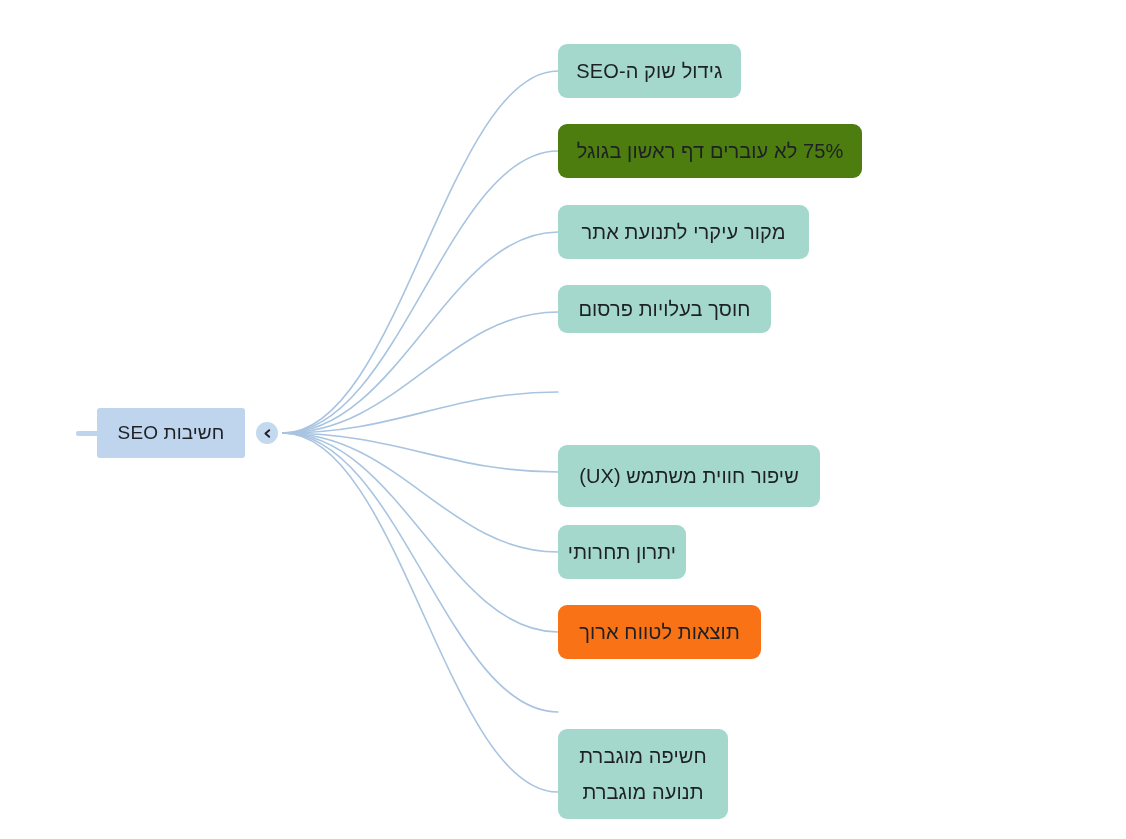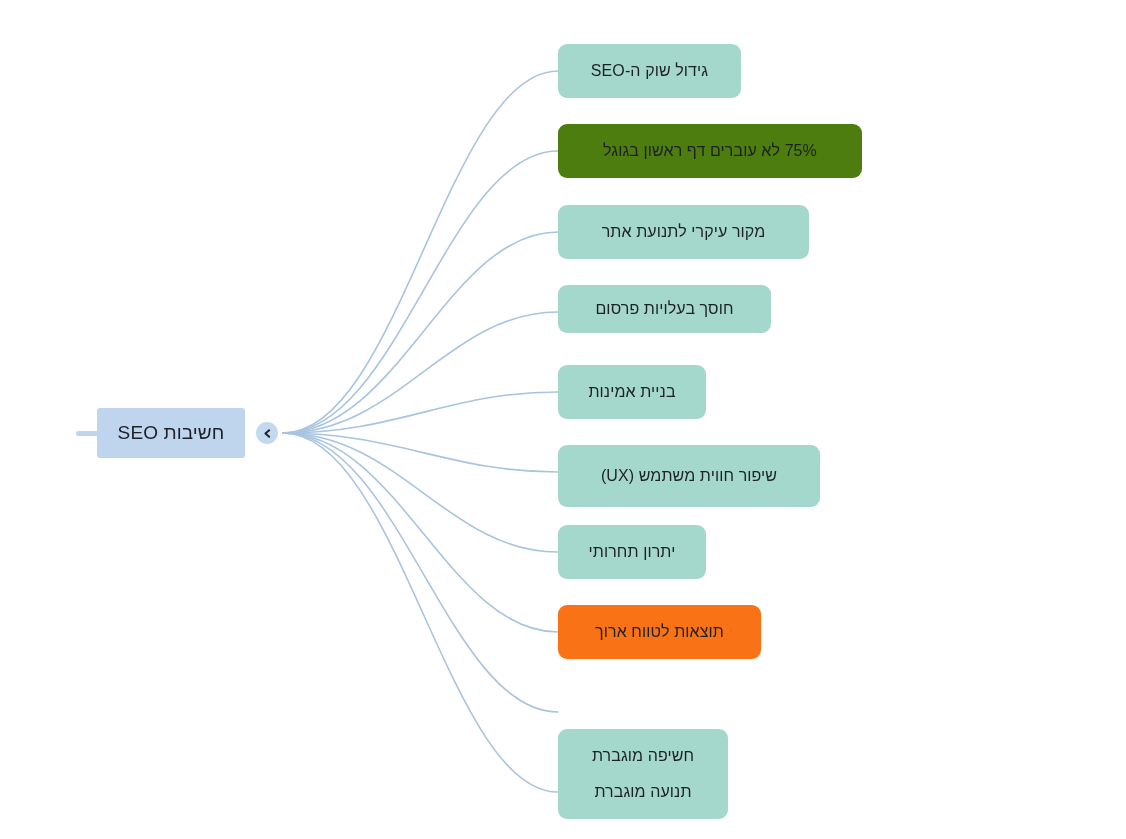--- a/index.html
+++ b/index.html
@@ -39,21 +39,21 @@
     color: #1d2125;
     letter-spacing: 0.1px;
   }
   .node-root {
     background: #bed5ed;
     font-size: 19px;
     border-radius: 3px;
   }
   .node-child {
     background: #a5d8cd;
-    font-size: 16px;
+    font-size: 20px;
   }
   .node-label {
     display: inline-block;
     padding: 0 2px;
   }
   .root-stub {
     position: absolute;
     background: #bed5ed;
     height: 5px;
     border-radius: 2px;
@@ -109,27 +109,24 @@
     </div>
     <div class="node node-child" style="left: 558px; top: 124px; width: 304px; height: 54px; background: #4d7c0f; color: rgb(29, 33, 37);">
       <span class="node-label">75% לא עוברים דף ראשון בגוגל</span>
     </div>
     <div class="node node-child" style="left: 558px; top: 205px; width: 251px; height: 54px; background: rgb(165, 216, 205); color: rgb(29, 33, 37);">
       <span class="node-label">מקור עיקרי לתנועת אתר</span>
     </div>
     <div class="node node-child" style="left: 558px; top: 285px; width: 213px; height: 48px; background: rgb(165, 216, 205); color: rgb(29, 33, 37);">
       <span class="node-label">חוסך בעלויות פרסום</span>
     </div>
-    <div class="node node-child" style="left: 558px; top: 365px; width: 148px; height: 54px; background: rgb(165, 216, 205); color: rgb(29, 33, 37);">
-      <span class="node-label">בניית אמינות</span>
-    </div>
     <div class="node node-child" style="left: 558px; top: 445px; width: 262px; height: 62px; background: rgb(165, 216, 205); color: rgb(29, 33, 37);">
       <span class="node-label">שיפור חווית משתמש (UX)</span>
     </div>
-    <div class="node node-child" style="left: 558px; top: 525px; width: 148px; height: 54px; background: rgb(165, 216, 205); color: rgb(29, 33, 37);">
+    <div class="node node-child" style="left: 558px; top: 525px; width: 128px; height: 54px; background: rgb(165, 216, 205); color: rgb(29, 33, 37);">
       <span class="node-label">יתרון תחרותי</span>
     </div>
     <div class="node node-child" style="left: 558px; top: 605px; width: 203px; height: 54px; background: #f97316; color: rgb(29, 33, 37);">
       <span class="node-label">תוצאות לטווח ארוך</span>
     </div>
     <div class="node node-child" style="left: 558px; top: 685px; width: 170px; height: 54px; background: rgb(165, 216, 205); color: rgb(29, 33, 37); margin-top: 44px;">
       <span class="node-label">חשיפה מוגברת</span>
     </div>
     <div class="node node-child" style="left: 558px; top: 765px; width: 170px; height: 54px; background: rgb(165, 216, 205); color: rgb(29, 33, 37);">
       <span class="node-label">תנועה מוגברת</span>

